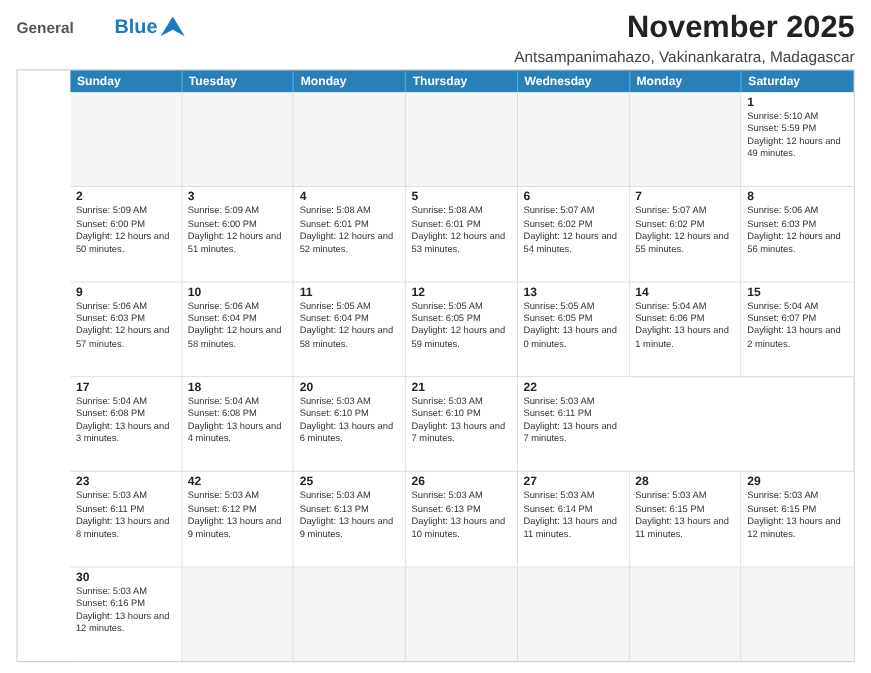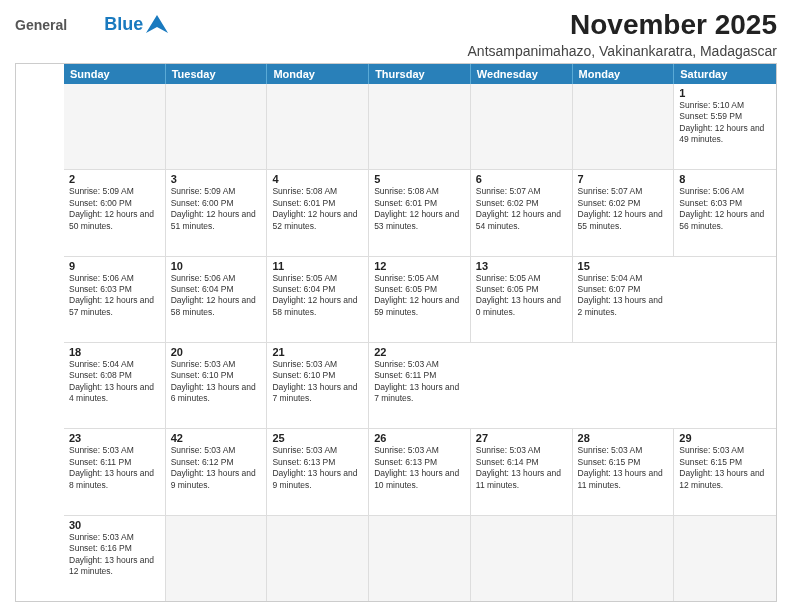--- a/index.html
+++ b/index.html
@@ -237,28 +237,42 @@
 and 59 minutes.</div>
           </div>
           <div class="day-cell">
             <span class="day-number">13</span>
             <div class="day-info">Sunrise: 5:05 AM
 Sunset: 6:05 PM
 Daylight: 13 hours
 and 0 minutes.</div>
           </div>
           <div class="day-cell">
+            <span class="day-number">14</span>
+            <div class="day-info">Sunrise: 5:04 AM
+Sunset: 6:06 PM
+Daylight: 13 hours
+and 1 minute.</div>
+          </div>
+          <div class="day-cell">
             <span class="day-number">15</span>
             <div class="day-info">Sunrise: 5:04 AM
 Sunset: 6:07 PM
 Daylight: 13 hours
 and 2 minutes.</div>
           </div>
         </div>
         <div class="week-row">
+          <div class="day-cell">
+            <span class="day-number">17</span>
+            <div class="day-info">Sunrise: 5:04 AM
+Sunset: 6:08 PM
+Daylight: 13 hours
+and 3 minutes.</div>
+          </div>
           <div class="day-cell">
             <span class="day-number">18</span>
             <div class="day-info">Sunrise: 5:04 AM
 Sunset: 6:08 PM
 Daylight: 13 hours
 and 4 minutes.</div>
           </div>
           <div class="day-cell">
             <span class="day-number">20</span>
             <div class="day-info">Sunrise: 5:03 AM

